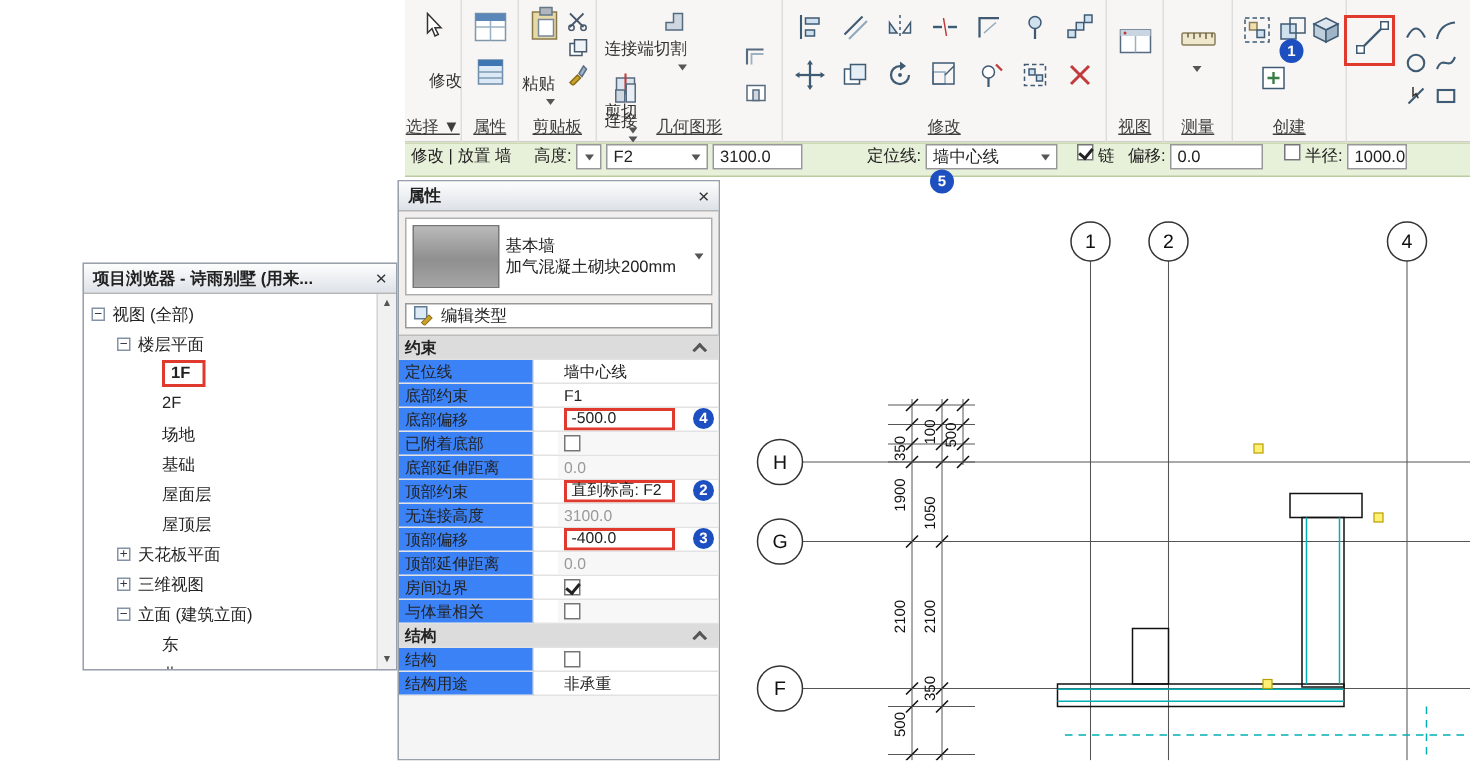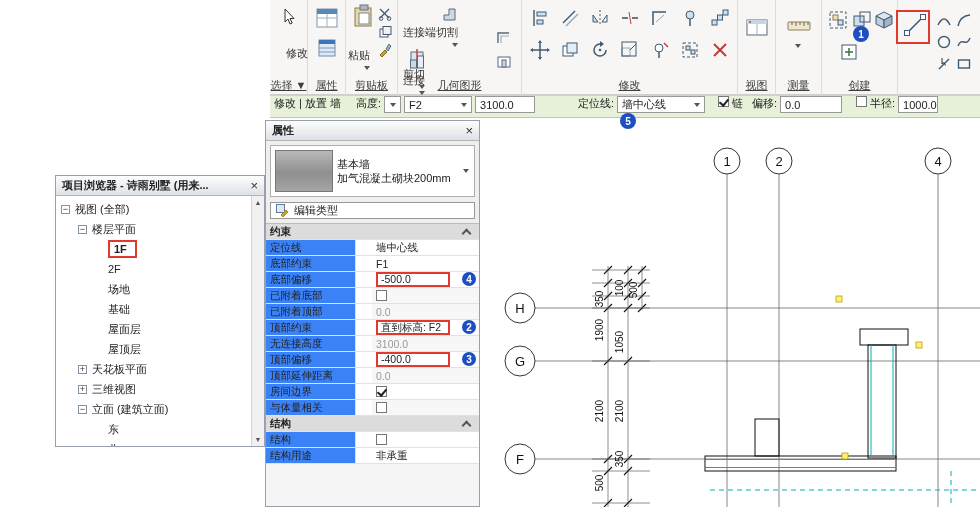--- a/index.html
+++ b/index.html
@@ -543,21 +543,21 @@
           </span>
           <span class="badge row-badge">4</span>
         </div>
         <div class="prow disabled">
           <span class="plabel">已附着底部</span>
           <span class="pvalue">
             <span class="checkbox"></span>
           </span>
         </div>
         <div class="prow disabled">
-          <span class="plabel">已附着顶部</span>
+          <span class="plabel">底部延伸距离</span>
           <span class="pvalue">0.0</span>
         </div>
         <div class="prow">
           <span class="plabel">顶部约束</span>
           <span class="pvalue">
             <span class="hl">直到标高: F2</span>
           </span>
           <span class="badge row-badge">2</span>
         </div>
         <div class="prow disabled">

